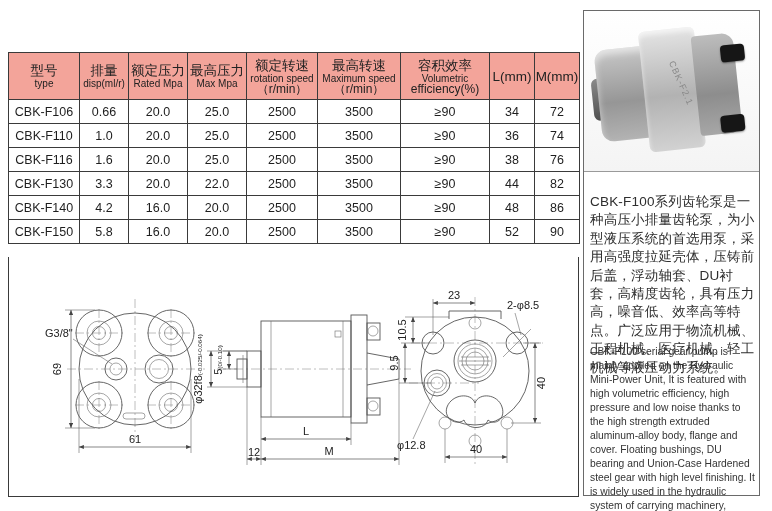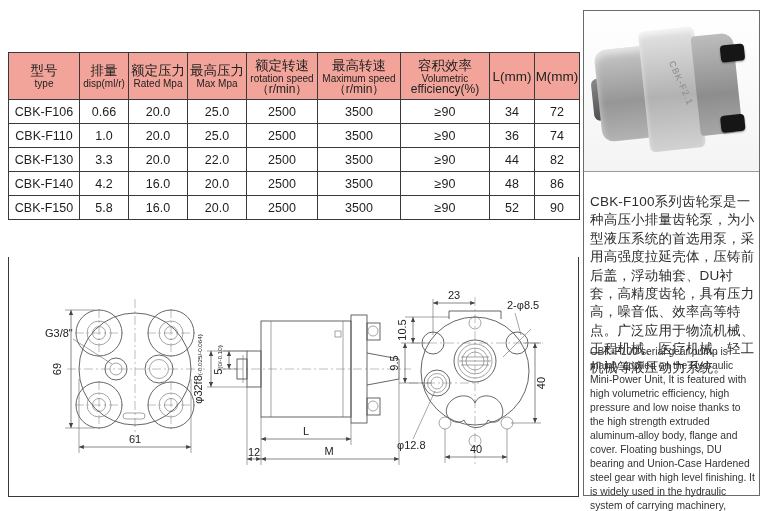--- a/index.html
+++ b/index.html
@@ -133,20 +133,31 @@
         <td>1.0</td>
         <td>20.0</td>
         <td>25.0</td>
         <td>2500</td>
         <td>3500</td>
         <td>≥90</td>
         <td>36</td>
         <td>74</td>
       </tr>
       <tr>
+        <td>CBK-F116</td>
+        <td>1.6</td>
+        <td>20.0</td>
+        <td>25.0</td>
+        <td>2500</td>
+        <td>3500</td>
+        <td>≥90</td>
+        <td>38</td>
+        <td>76</td>
+      </tr>
+      <tr>
         <td>CBK-F130</td>
         <td>3.3</td>
         <td>20.0</td>
         <td>22.0</td>
         <td>2500</td>
         <td>3500</td>
         <td>≥90</td>
         <td>44</td>
         <td>82</td>
       </tr>

